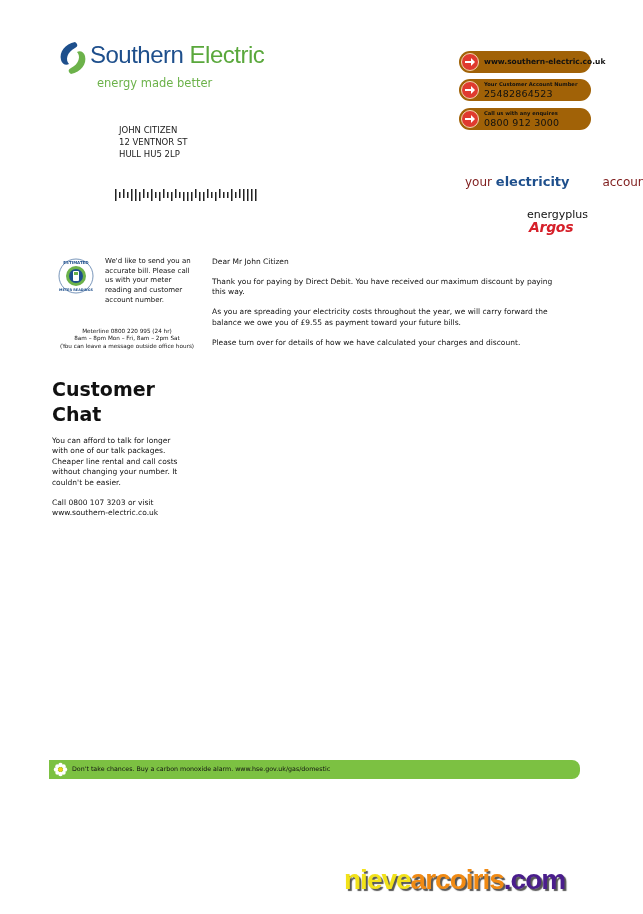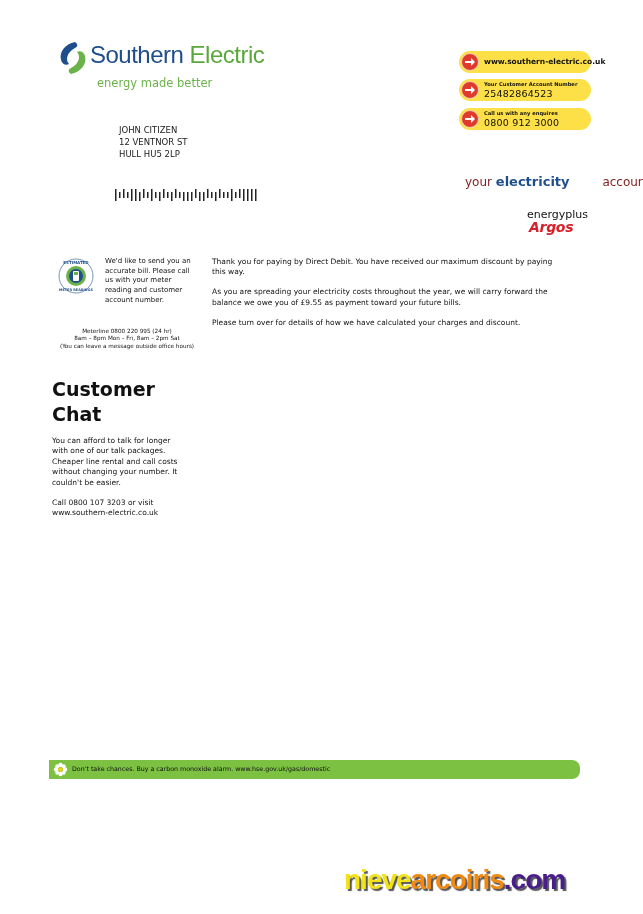--- a/index.html
+++ b/index.html
@@ -7,21 +7,21 @@
   .abs { position:absolute; }
 
   
   .logo-mark { left:57px; top:40px; width:32px; height:36px; }
   .logo-text { left:90px; top:41px; font-family:"Liberation Sans", sans-serif; font-size:24px; letter-spacing:-0.5px; white-space:nowrap; }
   .logo-text .s { color:#1e4f8c; }
   .logo-text .e { color:#5aa83c; }
   .tagline { left:97px; top:76px; font-size:11.5px; color:#6cb24a; font-family:"DejaVu Sans", sans-serif; }
 
   
-  .pill { left:459px; width:132px; height:22px; background:#fde047; border-radius:11px; }
+  .pill { left:459px; width:132px; height:22px; background:#a16207; border-radius:11px; }
   .pill .arrow { position:absolute; left:2px; top:2px; width:18px; height:18px; border-radius:50%; background:#e03a2f; border:1px solid #f3d6b0; box-sizing:border-box; }
   .pill .arrow svg { position:absolute; left:2px; top:2px; }
   .pill .main { position:absolute; left:25px; top:6px; font-size:7.5px; font-weight:bold; color:#111; white-space:nowrap; }
   .pill .small { position:absolute; left:25px; top:2px; font-size:5.2px; font-weight:bold; color:#111; white-space:nowrap; }
   .pill .big { position:absolute; left:25px; top:9px; font-size:9.5px; color:#111; white-space:nowrap; letter-spacing:0.2px; }
 
   
   .address { left:119px; top:124px; font-size:8.5px; line-height:12px; color:#222; }
   .address div { white-space:nowrap; }
   .barcode { left:115px; top:187px; width:143px; height:16px; }
@@ -169,20 +169,21 @@
   </svg>
 </div>
 <div class="abs meter-text">We'd like to send you an accurate bill. Please call us with your meter reading and customer account number.</div>
 <div class="abs meterline">
   <div>Meterline 0800 220 995 (24 hr)</div>
   <div>8am – 8pm Mon – Fri, 8am – 2pm Sat</div>
   <div>(You can leave a message outside office hours)</div>
 </div>
 
 <div class="abs letter">
+  <p>Dear Mr John Citizen</p>
   <p>Thank you for paying by Direct Debit. You have received our maximum discount by paying this way.</p>
   <p>As you are spreading your electricity costs throughout the year, we will carry forward the balance we owe you of £9.55 as payment toward your future bills.</p>
   <p>Please turn over for details of how we have calculated your charges and discount.</p>
 </div>
 
 <div class="abs chat-title">
   <div>Customer</div>
   <div>Chat</div>
 </div>
 <div class="abs chat-body">

